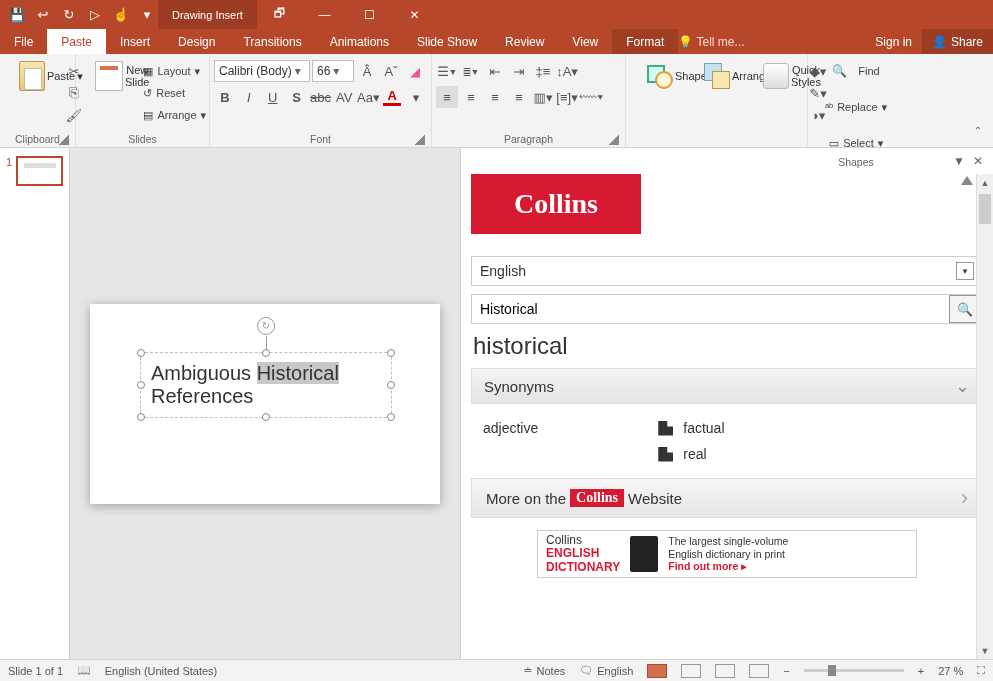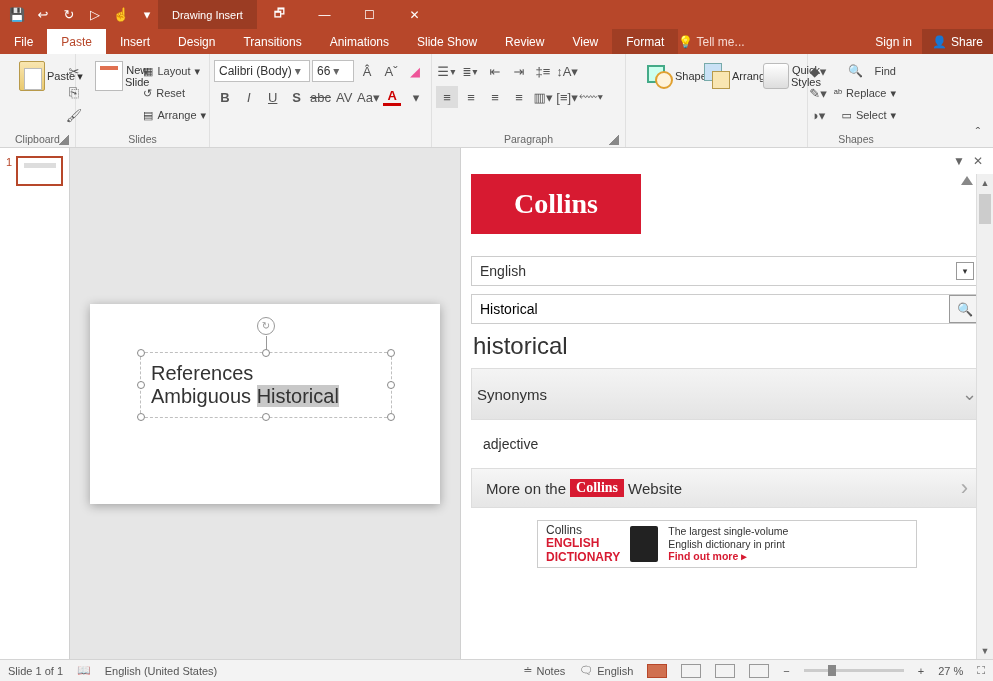--- a/index.html
+++ b/index.html
@@ -81,21 +81,21 @@
 .tp-scroll-up,.tp-scroll-dn{height:17px;display:flex;align-items:center;justify-content:center;color:#666;font-size:9px;}
 .tp-scroll-thumb{position:absolute;top:20px;left:2px;right:2px;height:30px;background:#ccc;}
 
 .collins-logo{width:170px;height:60px;background:#D71A31;color:#fff;display:flex;align-items:center;justify-content:center;font-size:28px;font-weight:bold;font-family:Georgia,serif;}
 .tp-combo{border:1px solid #ccc;height:30px;display:flex;align-items:center;padding:0 8px;font-size:14px;}
 .tp-combo .dd2{margin-left:auto;border:1px solid #999;width:18px;height:18px;display:flex;align-items:center;justify-content:center;font-size:9px;}
 .tp-search{border:1px solid #ccc;height:30px;display:flex;align-items:center;}
 .tp-search input{flex:1;border:none;outline:none;padding:0 8px;font-size:14px;}
 .tp-search-btn{width:32px;height:28px;border:1px solid #999;margin:0 1px;display:flex;align-items:center;justify-content:center;background:#f4f4f4;font-size:13px;}
 .tp-word{font-size:24px;color:#333;padding-left:2px;}
-.tp-syn-hdr{background:linear-gradient(#f4f4f4,#e4e4e4);border:1px solid #ddd;height:52px;display:flex;align-items:center;padding:0 5px;font-size:15px;}
+.tp-syn-hdr{background:linear-gradient(#f4f4f4,#e4e4e4);border:1px solid #ddd;height:36px;display:flex;align-items:center;padding:0 12px;font-size:15px;}
 .tp-syn-hdr .chev{margin-left:auto;font-size:18px;color:#888;}
 .tp-syn-body{display:flex;padding:8px 12px;gap:40px;font-size:14px;}
 .syn-col{display:flex;flex-direction:column;gap:10px;}
 .syn-item{display:flex;align-items:center;gap:10px;}
 .syn-ico{width:15px;height:15px;background:#333;clip-path:polygon(0 0,60% 0,60% 40%,100% 40%,100% 100%,0 100%);}
 .tp-more{background:linear-gradient(#f6f6f6,#e6e6e6);border:1px solid #ddd;height:40px;display:flex;align-items:center;padding:0 14px;font-size:15px;}
 .tp-more-logo{background:#D71A31;color:#fff;font-weight:bold;font-family:Georgia,serif;padding:1px 6px;margin:0 4px;font-size:14px;}
 .tp-more .chev{margin-left:auto;font-size:22px;color:#aaa;}
 .tp-ad{border:1px solid #ccc;height:48px;margin:4px auto 0 auto;width:380px;display:flex;align-items:center;padding:4px 8px;font-size:11px;gap:10px;}
 .ad-title{font-family:Georgia,serif;font-size:12px;line-height:1.1;}
@@ -221,20 +221,21 @@
             <s>abc</s>
           </div>
         <div class="smallbtn">AV</div>
         <div class="smallbtn">Aa▾</div>
         <div class="smallbtn">
             <div class="A-red">A</div>
           </div>
         <div class="smallbtn">▾</div>
       </div>
     </div>
+    <div class="ribbon-group-label"><span>Font</span><div class="group-dialog"></div></div>
   </div>
 
   <div class="ribbon-group" style="width:194px">
     <div class="gbody" style="flex-direction:column;gap:4px;align-items:stretch">
       <div class="smallrow">
         <div class="smallbtn bullet-btn">☰▾</div>
         <div class="smallbtn bullet-btn">≣▾</div>
         <div class="smallbtn">⇤</div>
         <div class="smallbtn">⇥</div>
         <div class="smallbtn">‡≡</div>
@@ -278,21 +279,21 @@
         </div>
       <div style="display:flex;flex-direction:column">
         <div class="smallbtn">◆▾</div>
         <div class="smallbtn">✎▾</div>
         <div class="smallbtn">◑▾</div>
       </div>
     </div>
   </div>
 
   <div class="ribbon-group" style="width:96px;border-right:none">
-    <div class="gbody" style="flex-direction:column;gap:0;align-items:flex-end">
+    <div class="gbody" style="flex-direction:column;gap:14px;align-items:center">
       <div class="smalllbl find-ico">&nbsp;<span>Find</span></div>
       <div class="smalllbl">ᵃᵇ<span>Replace</span> ▾</div>
       <div class="smalllbl">▭ <span>Select</span> ▾</div>
     </div>
     <div class="ribbon-group-label">Shapes</div>
   </div>
   <div style="flex:1;display:flex;align-items:flex-end;justify-content:flex-end;padding:4px">
       <div class="smallbtn">ˆ</div>
     </div>
 </div>
@@ -312,22 +313,22 @@
       <div class="textbox">
         <div class="rotate-handle">↻</div>
         <div class="sel-handle h-tl"></div>
         <div class="sel-handle h-tm"></div>
         <div class="sel-handle h-tr"></div>
         <div class="sel-handle h-ml"></div>
         <div class="sel-handle h-mr"></div>
         <div class="sel-handle h-bl"></div>
         <div class="sel-handle h-bm"></div>
         <div class="sel-handle h-br"></div>
+        <div><span>Ambiguous </span><span class="highlight">Historical</span></div>
         <div>References</div>
-        <div><span>Ambiguous </span><span class="highlight">Historical</span></div>
       </div>
     </div>
   </div>
 
   <div class="taskpane">
     <div class="tp-header">
       <div class="tp-header-ctrl">
         <span>▼</span>
         <span>✕</span>
       </div>
@@ -346,20 +347,30 @@
       </div>
       <div class="tp-word">historical</div>
       <div class="tp-syn-hdr">
         <span>Synonyms</span>
         <span class="chev">⌄</span>
       </div>
       <div class="tp-syn-body">
         <div class="syn-col">
             <span>adjective</span>
           </div>
+        <div class="syn-col" style="margin-left:80px">
+          <div class="syn-item">
+              <div class="syn-ico"></div>
+              <span>factual</span>
+            </div>
+          <div class="syn-item">
+              <div class="syn-ico"></div>
+              <span>real</span>
+            </div>
+        </div>
       </div>
       <div class="tp-more">
         <span>More on the </span>
         <span class="tp-more-logo">Collins</span>
         <span> Website</span>
         <span class="chev">›</span>
       </div>
       <div class="tp-ad">
         <div class="ad-title">
           <div>Collins</div>

